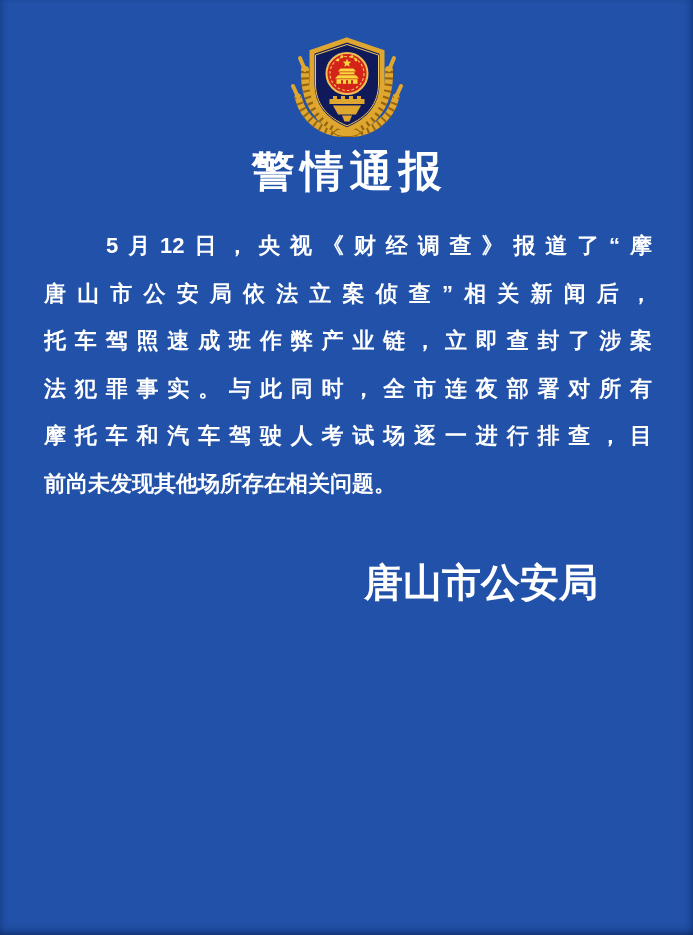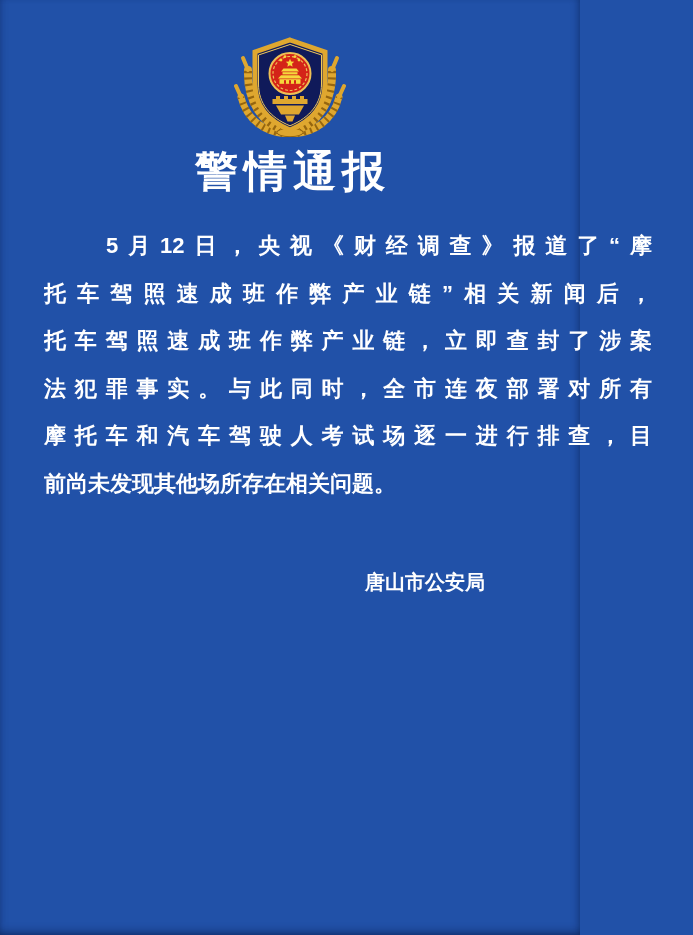--- a/index.html
+++ b/index.html
@@ -5,21 +5,21 @@
   html, body { margin: 0; padding: 0; }
   body {
     width: 693px; height: 935px;
     background: #2151a8;
     font-family: "Liberation Sans", sans-serif;
     color: #ffffff;
     overflow: hidden;
   }
   .page {
     position: relative;
-    width: 580px; height: 935px;
+    width: 693px; height: 935px;
     background: #2151a8;
     box-shadow:
       inset 0 -7px 10px -5px rgba(5, 20, 60, 0.55),
       inset -6px 0 10px -6px rgba(5, 20, 60, 0.45),
       inset 6px 0 10px -7px rgba(5, 20, 60, 0.30);
   }
   .emblem-wrap {
     padding-top: 37px;
     display: flex;
     justify-content: center;
@@ -47,21 +47,21 @@
     text-align: justify;
     text-align-last: justify;
     overflow: hidden;
   }
   .body-line.first { padding-left: 62px; }
   .body-line.last  { text-align-last: left; }
   .signature {
     margin: 52px 95px 0 auto;
     width: max-content;
     text-align: center;
-    font-size: 20px;
+    font-size: 39px;
     font-weight: 600;
   }
   .sig-line { line-height: 47.5px; }
 </style>
 </head>
 <body>
 
 <div class="page">
 
   <div class="emblem-wrap">
@@ -113,21 +113,21 @@
         <path d="M42,68.5 h28 l-5,9 h-18 Z" fill="#dfa72f"></path>
         <path d="M51,78.5 h10 l-2.5,6 h-5 Z" fill="#dfa72f"></path>
       </g>
     </svg>
   </div>
 
   <div class="title">警情通报</div>
 
   <div class="body-text">
     <div class="body-line first">5月12日，央视《财经调查》报道了“摩</div>
-    <div class="body-line">托车驾照速成班作弊产业链”相关新闻后，</div>
+    <div class="body-line">唐山市公安局依法立案侦查”相关新闻后，</div>
     <div class="body-line">托车驾照速成班作弊产业链，立即查封了涉案</div>
     <div class="body-line">法犯罪事实。与此同时，全市连夜部署对所有</div>
     <div class="body-line">摩托车和汽车驾驶人考试场逐一进行排查，目</div>
     <div class="body-line last">前尚未发现其他场所存在相关问题。</div>
   </div>
 
   <div class="signature">
     <div class="sig-line">唐山市公安局</div>
   </div>
 

